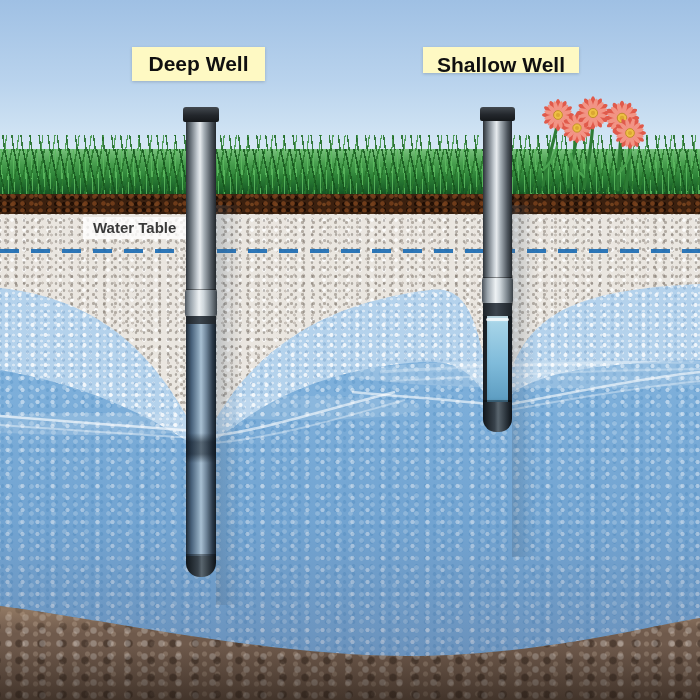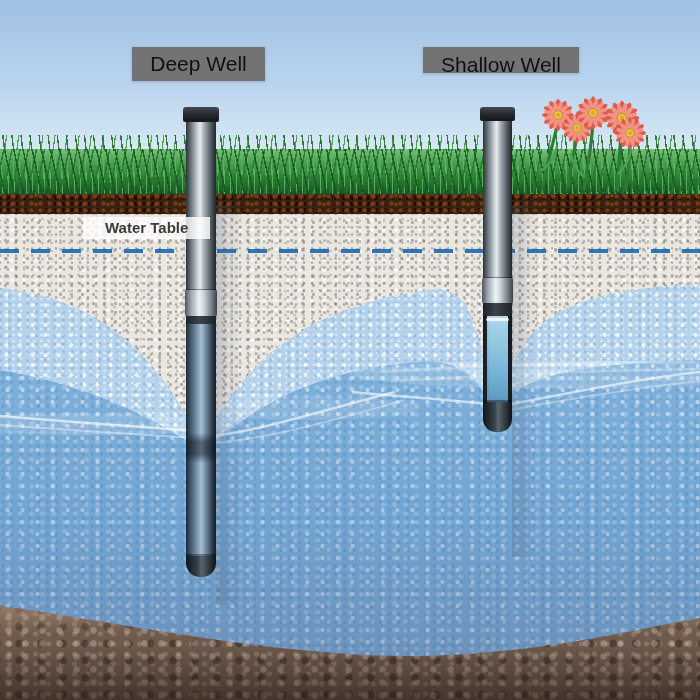--- a/index.html
+++ b/index.html
@@ -128,25 +128,25 @@
   .waterline { left:3px; right:3px; top:211px; height:3px; border-radius:2px;
     background:rgba(255,255,255,.75); }
 
   .bottom-cap { left:0; right:0;
     background:linear-gradient(90deg,#0f151a 0%,#38424b 40%,#59656e 52%,#2a333b 80%,#0c1116 100%);
     box-shadow:0 -2px 0 rgba(0,0,0,.35); }
   .deep-well .bottom-cap { top:449px; height:21px; border-radius:0 0 14px 14px; }
   .shallow-well .bottom-cap { top:295px; height:30px; border-radius:0 0 13px 13px; }
 
   
-  .label { background:#737373; color:#101010; font-weight:normal; text-align:center;
+  .label { background:#fef9c3; color:#101010; font-weight:bold; text-align:center;
     box-shadow:0 1px 3px rgba(0,0,0,.18); white-space:nowrap; }
   .label-deep { left:132px; top:47px; width:133px; height:34px; line-height:34px; font-size:21px; }
   .label-shallow { left:423px; top:47px; width:156px; height:26px; line-height:35px; font-size:21px; }
-  .label-wt { left:83px; top:217px; padding:0 22px; height:22px; line-height:22px;
+  .label-wt { left:83px; top:217px; padding:0 10px; height:22px; line-height:22px;
     font-size:15px; background:rgba(255,255,255,.8); color:#3a3a3a; box-shadow:none; font-weight:bold; }
 </style>
 </head>
 <body>
 
 <div class="scene">
 
   <div class="sky"></div>
 
   <div class="gravel"></div>

